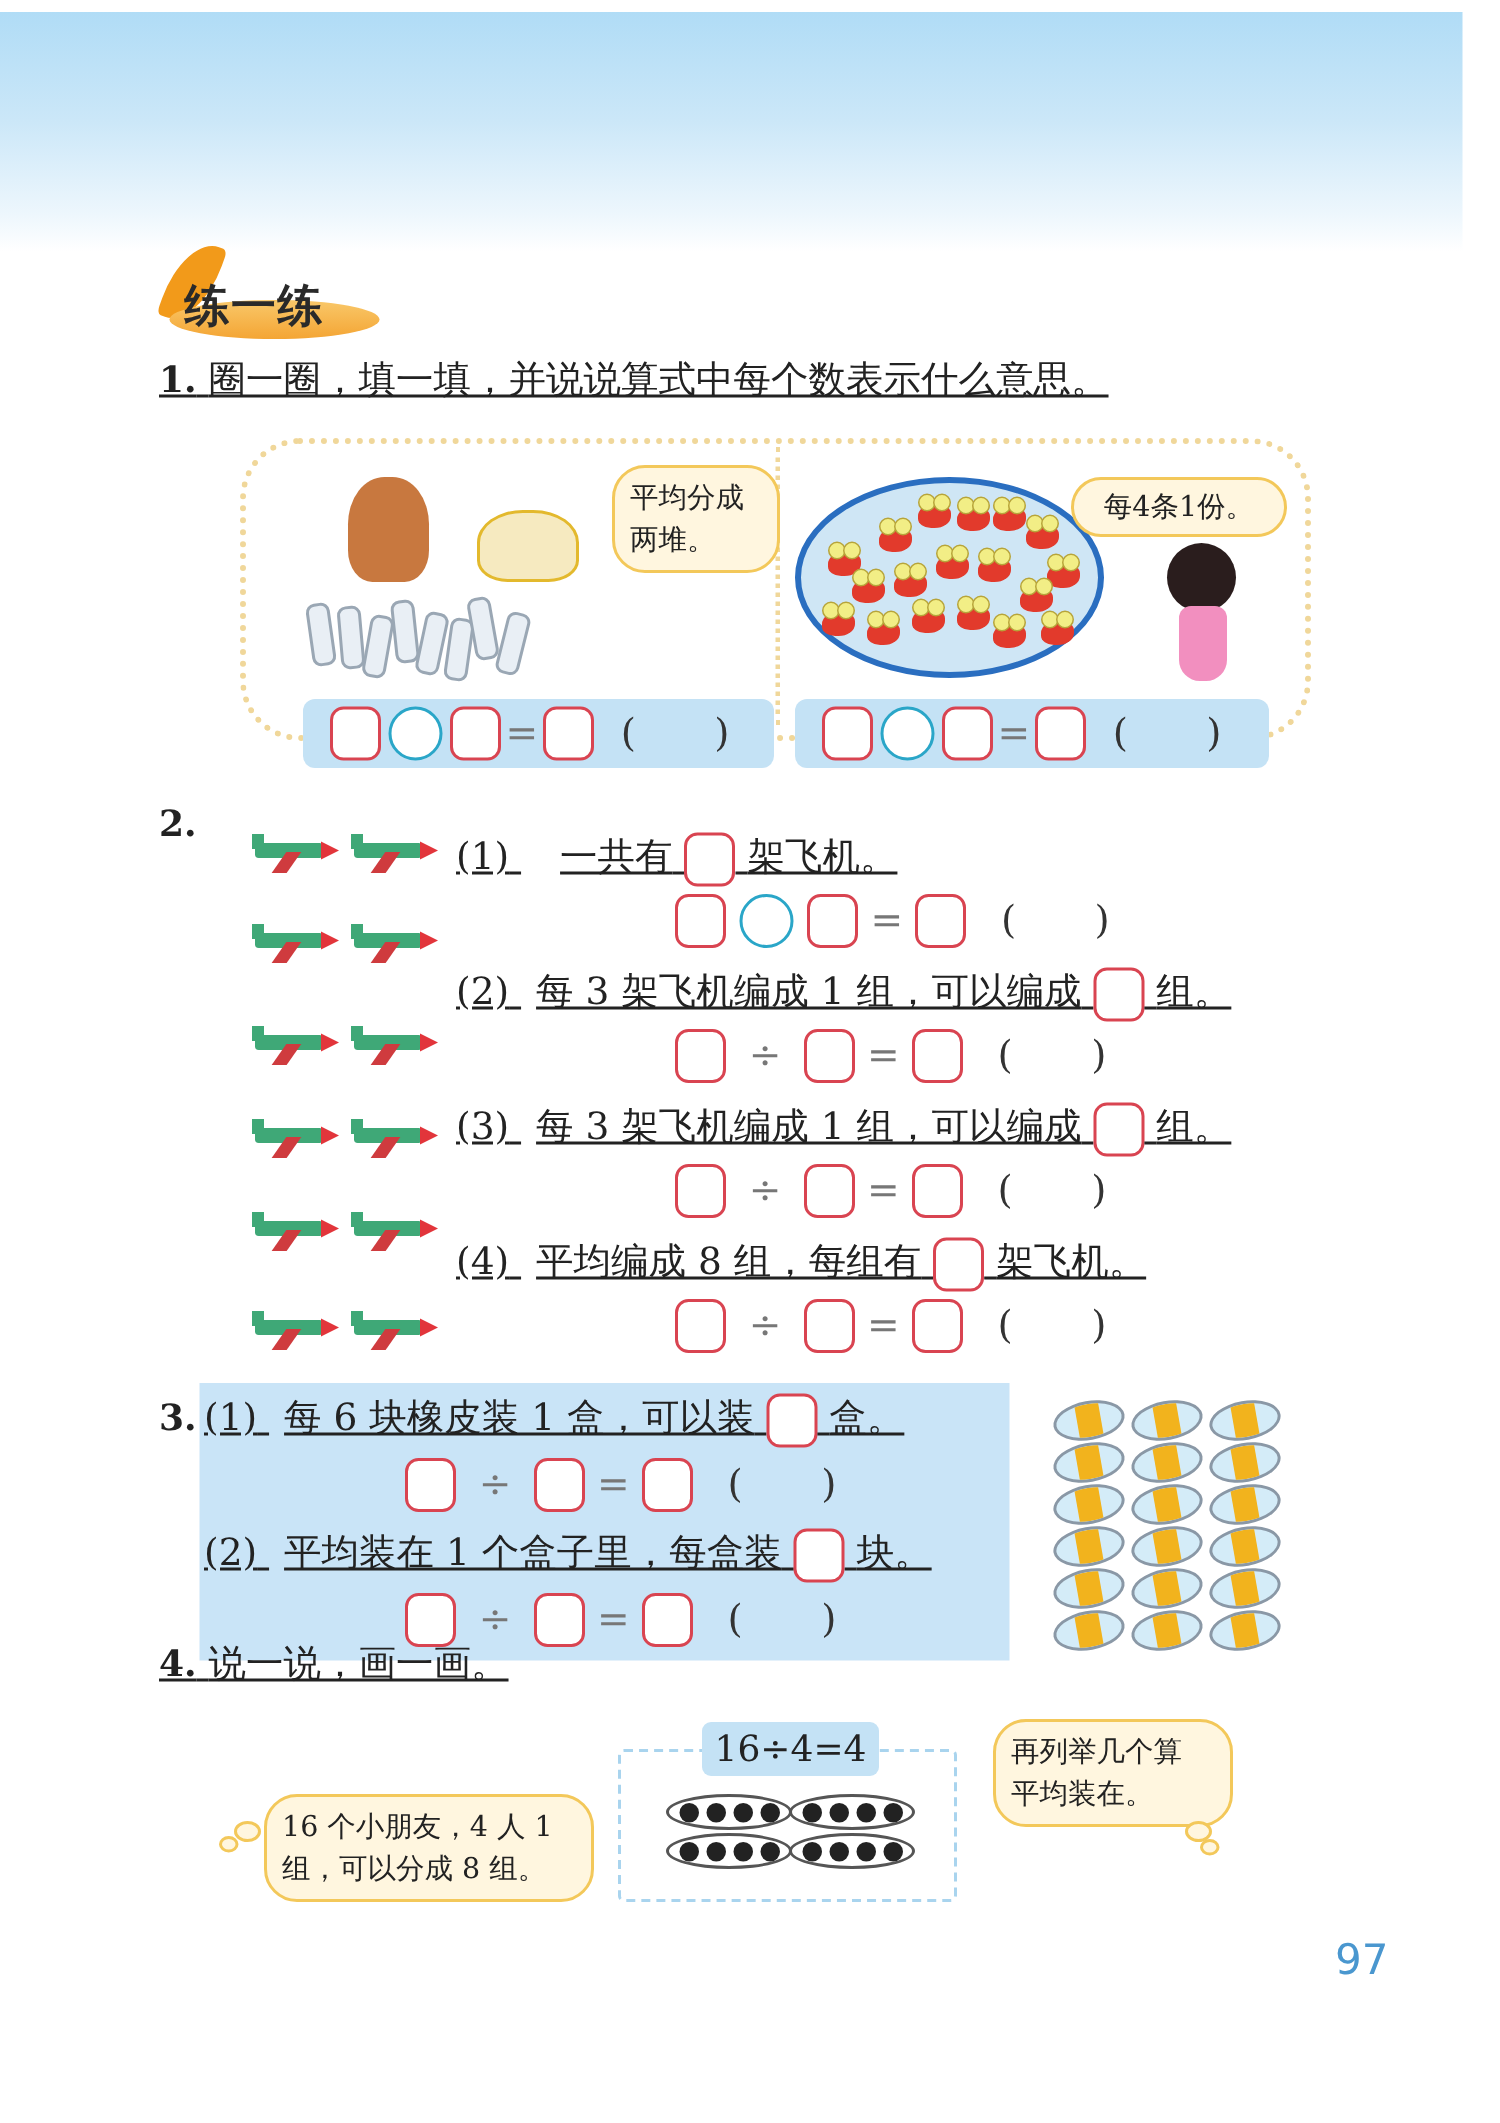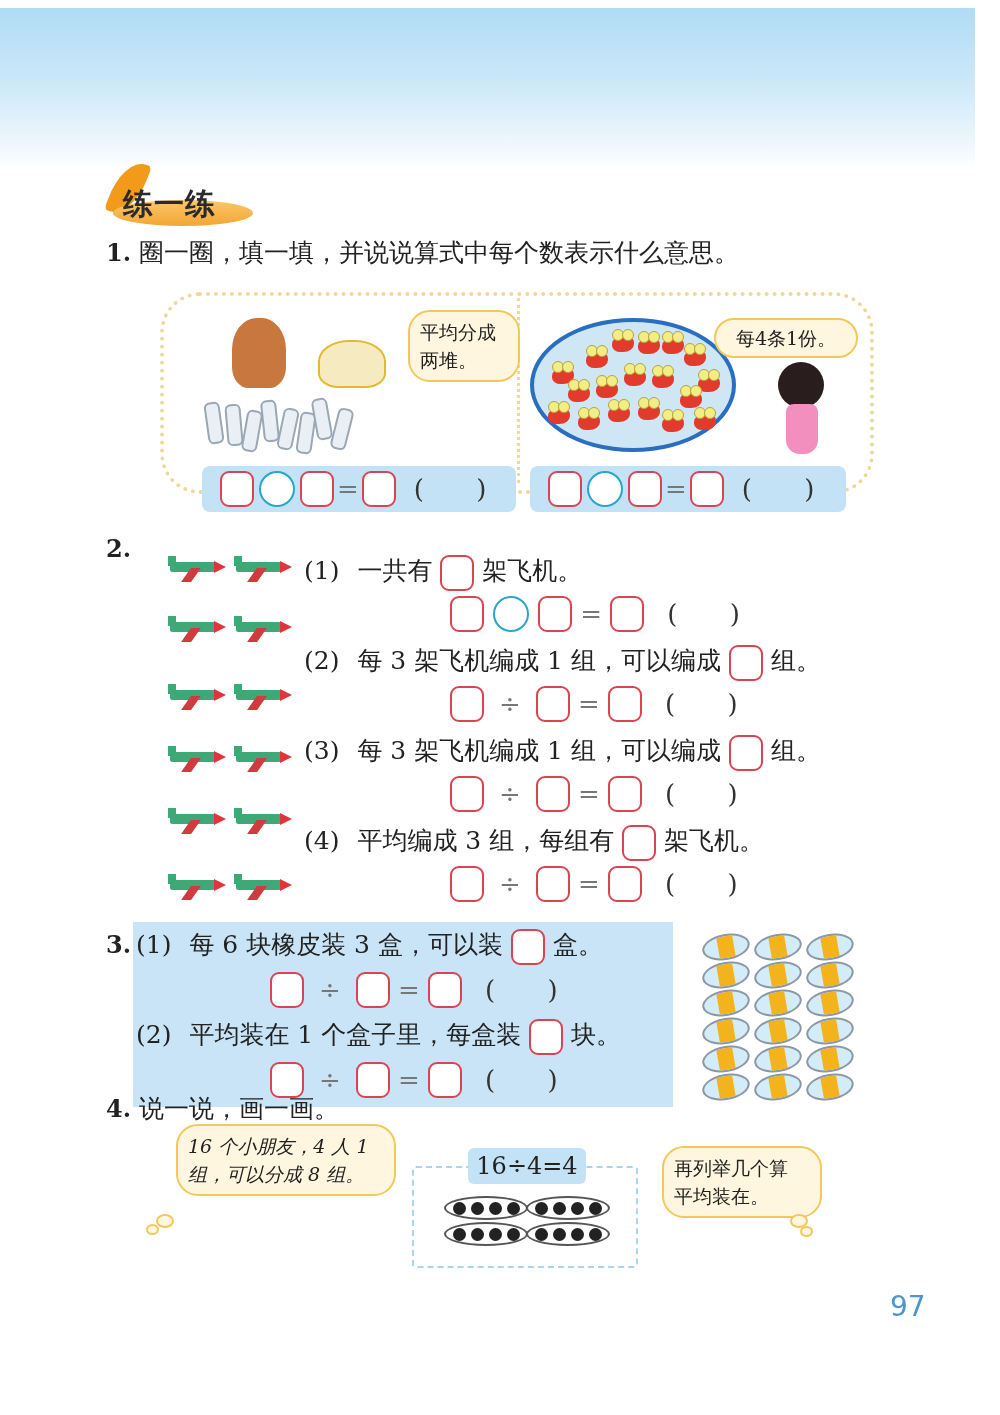--- a/index.html
+++ b/index.html
@@ -9,21 +9,21 @@
   .topband{left:0;top:8px;width:975px;height:160px;
            background:linear-gradient(#b0dcf6 0%,#cbe7f8 45%,#eef7fd 85%,#ffffff 100%);}
   
   .heading{left:105px;top:160px;width:160px;height:70px;}
   .heading .pill{position:absolute;left:8px;top:40px;width:140px;height:26px;border-radius:50%;
        background:linear-gradient(#f9c86a,#f4a534);}
   .heading .feather{position:absolute;left:8px;top:0;width:30px;height:56px;
        background:#f29a1a;border-radius:80% 10% 80% 10%;transform:rotate(20deg);}
   .heading .title{position:absolute;left:18px;top:24px;font-size:30px;font-weight:bold;
        font-family:"DejaVu Sans","Liberation Sans",sans-serif;color:#2a2a2a;letter-spacing:1px;}
-  .qtext{font-size:25px;white-space:nowrap;}
+  .qtext{font-size:25px;white-space:nowrap;text-decoration:underline;}
   .qnum{font-weight:bold;font-size:24px;}
   
   .box{display:inline-block;width:34px;height:36px;border:2.5px solid #d94451;border-radius:9px;
        background:#fff;vertical-align:middle;box-sizing:border-box;}
   .circ{display:inline-block;width:36px;height:36px;border:2.5px solid #2aa6c8;border-radius:50%;
        background:#fff;vertical-align:middle;box-sizing:border-box;}
   .op{display:inline-block;font-size:26px;color:#777;vertical-align:middle;margin:0 3px;}
   .paren{display:inline-block;font-size:26px;color:#333;vertical-align:middle;margin-left:18px;letter-spacing:22px;}
   .eq{white-space:nowrap;}
   
@@ -209,21 +209,21 @@
   <div class="plane" style="left:66px;top:318px;">
       <div class="tail"></div>
       <div class="body"></div>
       <div class="nose"></div>
       <div class="wing"></div>
     </div>
 </div>
 
 <div class="abs qtext" style="left:304px;top:554px;">
   <span>(1)</span>
-  <span style="margin-left:10px;">一共有</span>
+  <span style="margin-left:26px;">一共有</span>
   <span class="box"></span>
   <span>架飞机。</span>
 </div>
 <div class="abs eq" style="left:450px;top:596px;">
   <span class="box"></span>
   <span class="circ" style="margin-left:4px;"></span>
   <span class="box" style="margin-left:4px;"></span>
   <span class="op">=</span>
   <span class="box"></span>
   <span class="paren">(  )</span>
@@ -254,38 +254,38 @@
   <span class="box"></span>
   <span class="op" style="margin:0 10px;">÷</span>
   <span class="box"></span>
   <span class="op">=</span>
   <span class="box"></span>
   <span class="paren">(  )</span>
 </div>
 
 <div class="abs qtext" style="left:304px;top:824px;">
   <span>(4)</span>
-  <span style="margin-left:10px;">平均编成 3 组，每组有</span>
+  <span style="margin-left:10px;">平均编成 8 组，每组有</span>
   <span class="box"></span>
   <span>架飞机。</span>
 </div>
 <div class="abs eq" style="left:450px;top:866px;">
   <span class="box"></span>
   <span class="op" style="margin:0 10px;">÷</span>
   <span class="box"></span>
   <span class="op">=</span>
   <span class="box"></span>
   <span class="paren">(  )</span>
 </div>
 
 <div class="abs panel3"></div>
 <div class="abs qnum" style="left:106px;top:930px;">3.</div>
 <div class="abs qtext" style="left:136px;top:928px;">
   <span>(1)</span>
-  <span style="margin-left:10px;">每 6 块橡皮装 3 盒，可以装</span>
+  <span style="margin-left:10px;">每 6 块橡皮装 1 盒，可以装</span>
   <span class="box"></span>
   <span>盒。</span>
 </div>
 <div class="abs eq" style="left:270px;top:972px;">
   <span class="box"></span>
   <span class="op" style="margin:0 10px;">÷</span>
   <span class="box"></span>
   <span class="op">=</span>
   <span class="box"></span>
   <span class="paren">(  )</span>
@@ -323,21 +323,21 @@
   <div class="eraser" style="left:106px;top:112px;"></div>
   <div class="eraser" style="left:2px;top:140px;"></div>
   <div class="eraser" style="left:54px;top:140px;"></div>
   <div class="eraser" style="left:106px;top:140px;"></div>
 </div>
 
 <div class="abs qtext" style="left:106px;top:1092px;">
   <span class="qnum">4.</span>
   <span>说一说，画一画。</span>
 </div>
-<div class="abs bubble" style="left:176px;top:1124px;width:196px;font-style:italic;">
+<div class="abs bubble" style="left:176px;top:1196px;width:196px;">
   <div>16 个小朋友，4 人 1</div>
   <div>组，可以分成 8 组。</div>
 </div>
 <div class="abs" style="left:156px;top:1214px;width:14px;height:10px;border:2px solid #f3c85a;border-radius:50%;background:#fff6df;"></div>
 <div class="abs" style="left:146px;top:1224px;width:9px;height:7px;border:2px solid #f3c85a;border-radius:50%;background:#fff6df;"></div>
 
 <div class="abs dashbox"></div>
 <div class="abs eqpill">16÷4=4</div>
 <div class="abs" style="left:444px;top:1196px;width:170px;height:56px;">
   <div class="dotgroup" style="left:0;top:0;">

